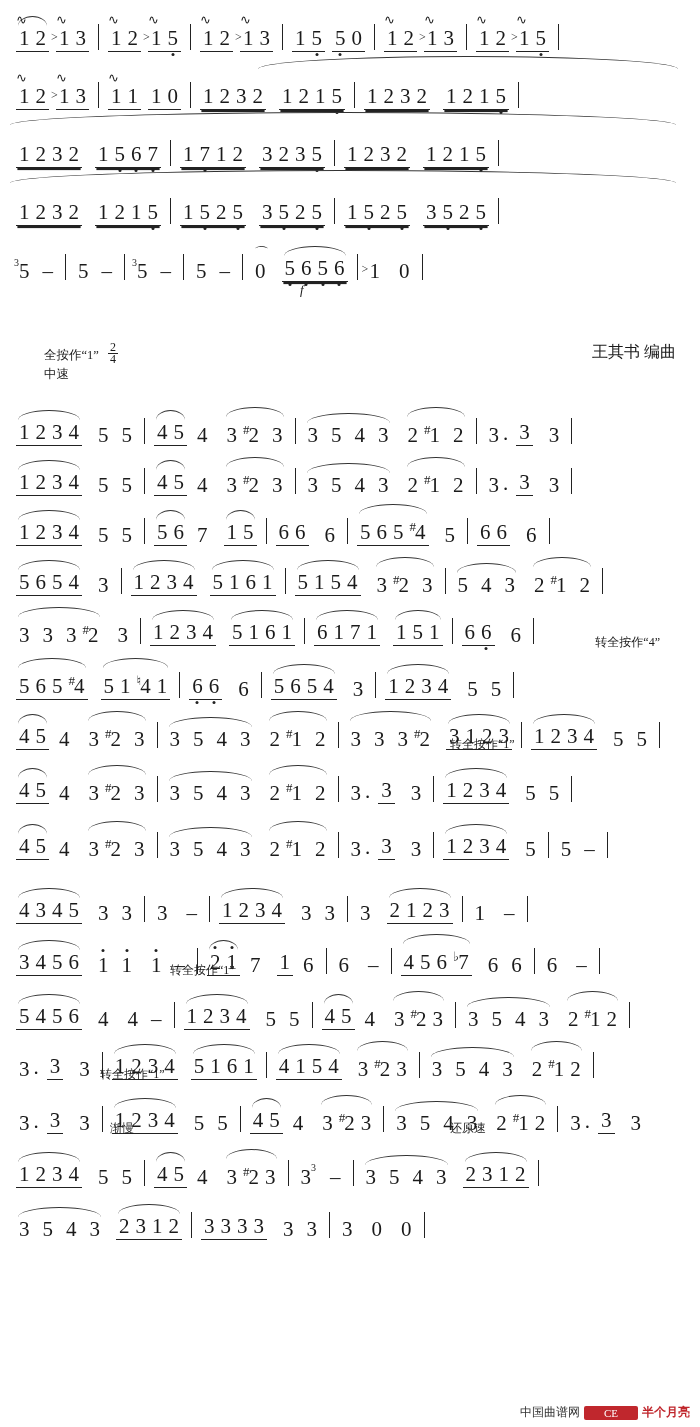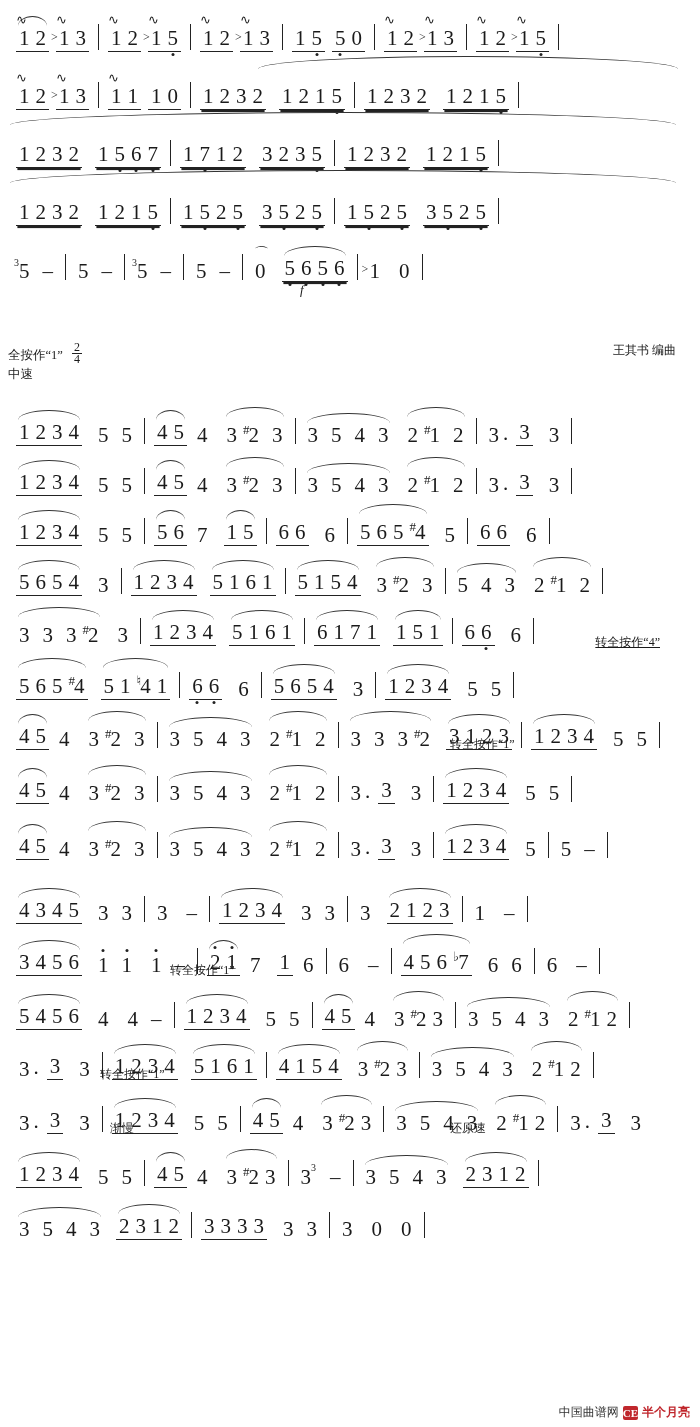--- a/index.html
+++ b/index.html
@@ -64,31 +64,31 @@
   
   .longtie{position:absolute;height:12px;border-top:1.3px solid #333;border-radius:50% 50% 0 0/100% 100% 0 0;}
 
   
   .trill{position:absolute;top:-16px;left:0;font-size:13px;letter-spacing:-2px;}
 
   
   .title{
     text-align:center;font-size:20px;font-weight:bold;letter-spacing:2px;
   }
-  .meta-left{font-size:12.5px;line-height:20px;}
-  .meta-right{font-size:12px;}
+  .meta-left{font-size:12.5px;line-height:20px;margin-left:36px;}
+  .meta-right{font-size:16px;}
   .frac{display:inline-block;text-align:center;font-size:12px;line-height:11px;vertical-align:-4px;margin-left:6px;}
   .frac b{display:block;border-bottom:1px solid #222;padding:0 2px;font-weight:normal;}
   .annot{position:absolute;font-size:12px;}
   .dyn{position:absolute;font-style:italic;font-size:13px;}
   .footer{
     position:absolute;right:10px;bottom:6px;font-size:12px;color:#333;display:flex;align-items:center;gap:4px;
   }
   .footer .logo{
-    background:#c0272d;color:#fff;font-size:11px;padding:1px 0;border-radius:2px;font-weight:bold;
+    background:#c0272d;color:#fff;font-size:11px;padding:1px 20px;border-radius:2px;font-weight:normal;
   }
   .footer .cn{color:#c0272d;font-weight:bold;}
   .fermata{position:absolute;font-size:15px;}
   .smallnum{position:absolute;font-size:10px;left:-2px;top:-9px;}
 </style>
 </head>
 <body>
 
 <div class="sheet">
 
@@ -748,21 +748,21 @@
           <span class="note">2</span>
           <span class="note">3</span>
           <span class="note">4</span>
         </span>
       <span class="spw"></span>
         <span class="note">5</span>
         <span class="sp"></span>
         <span class="note">5</span>
     </div>
     <div class="bar"></div>
-    <div class="annot" style="right:40px;top:-12px;text-decoration:underline;">转全按作“4”</div>
+    <div class="annot" style="right:40px;top:-12px;">转全按作“4”</div>
   </div>
 
   <div class="row" style="height:50px;">
     <div class="meas">
       <span class="grp beam1 slur">
           <span class="note">4</span>
           <span class="note">5</span>
         </span>
         <span class="sp"></span>
         <span class="note">4</span>

